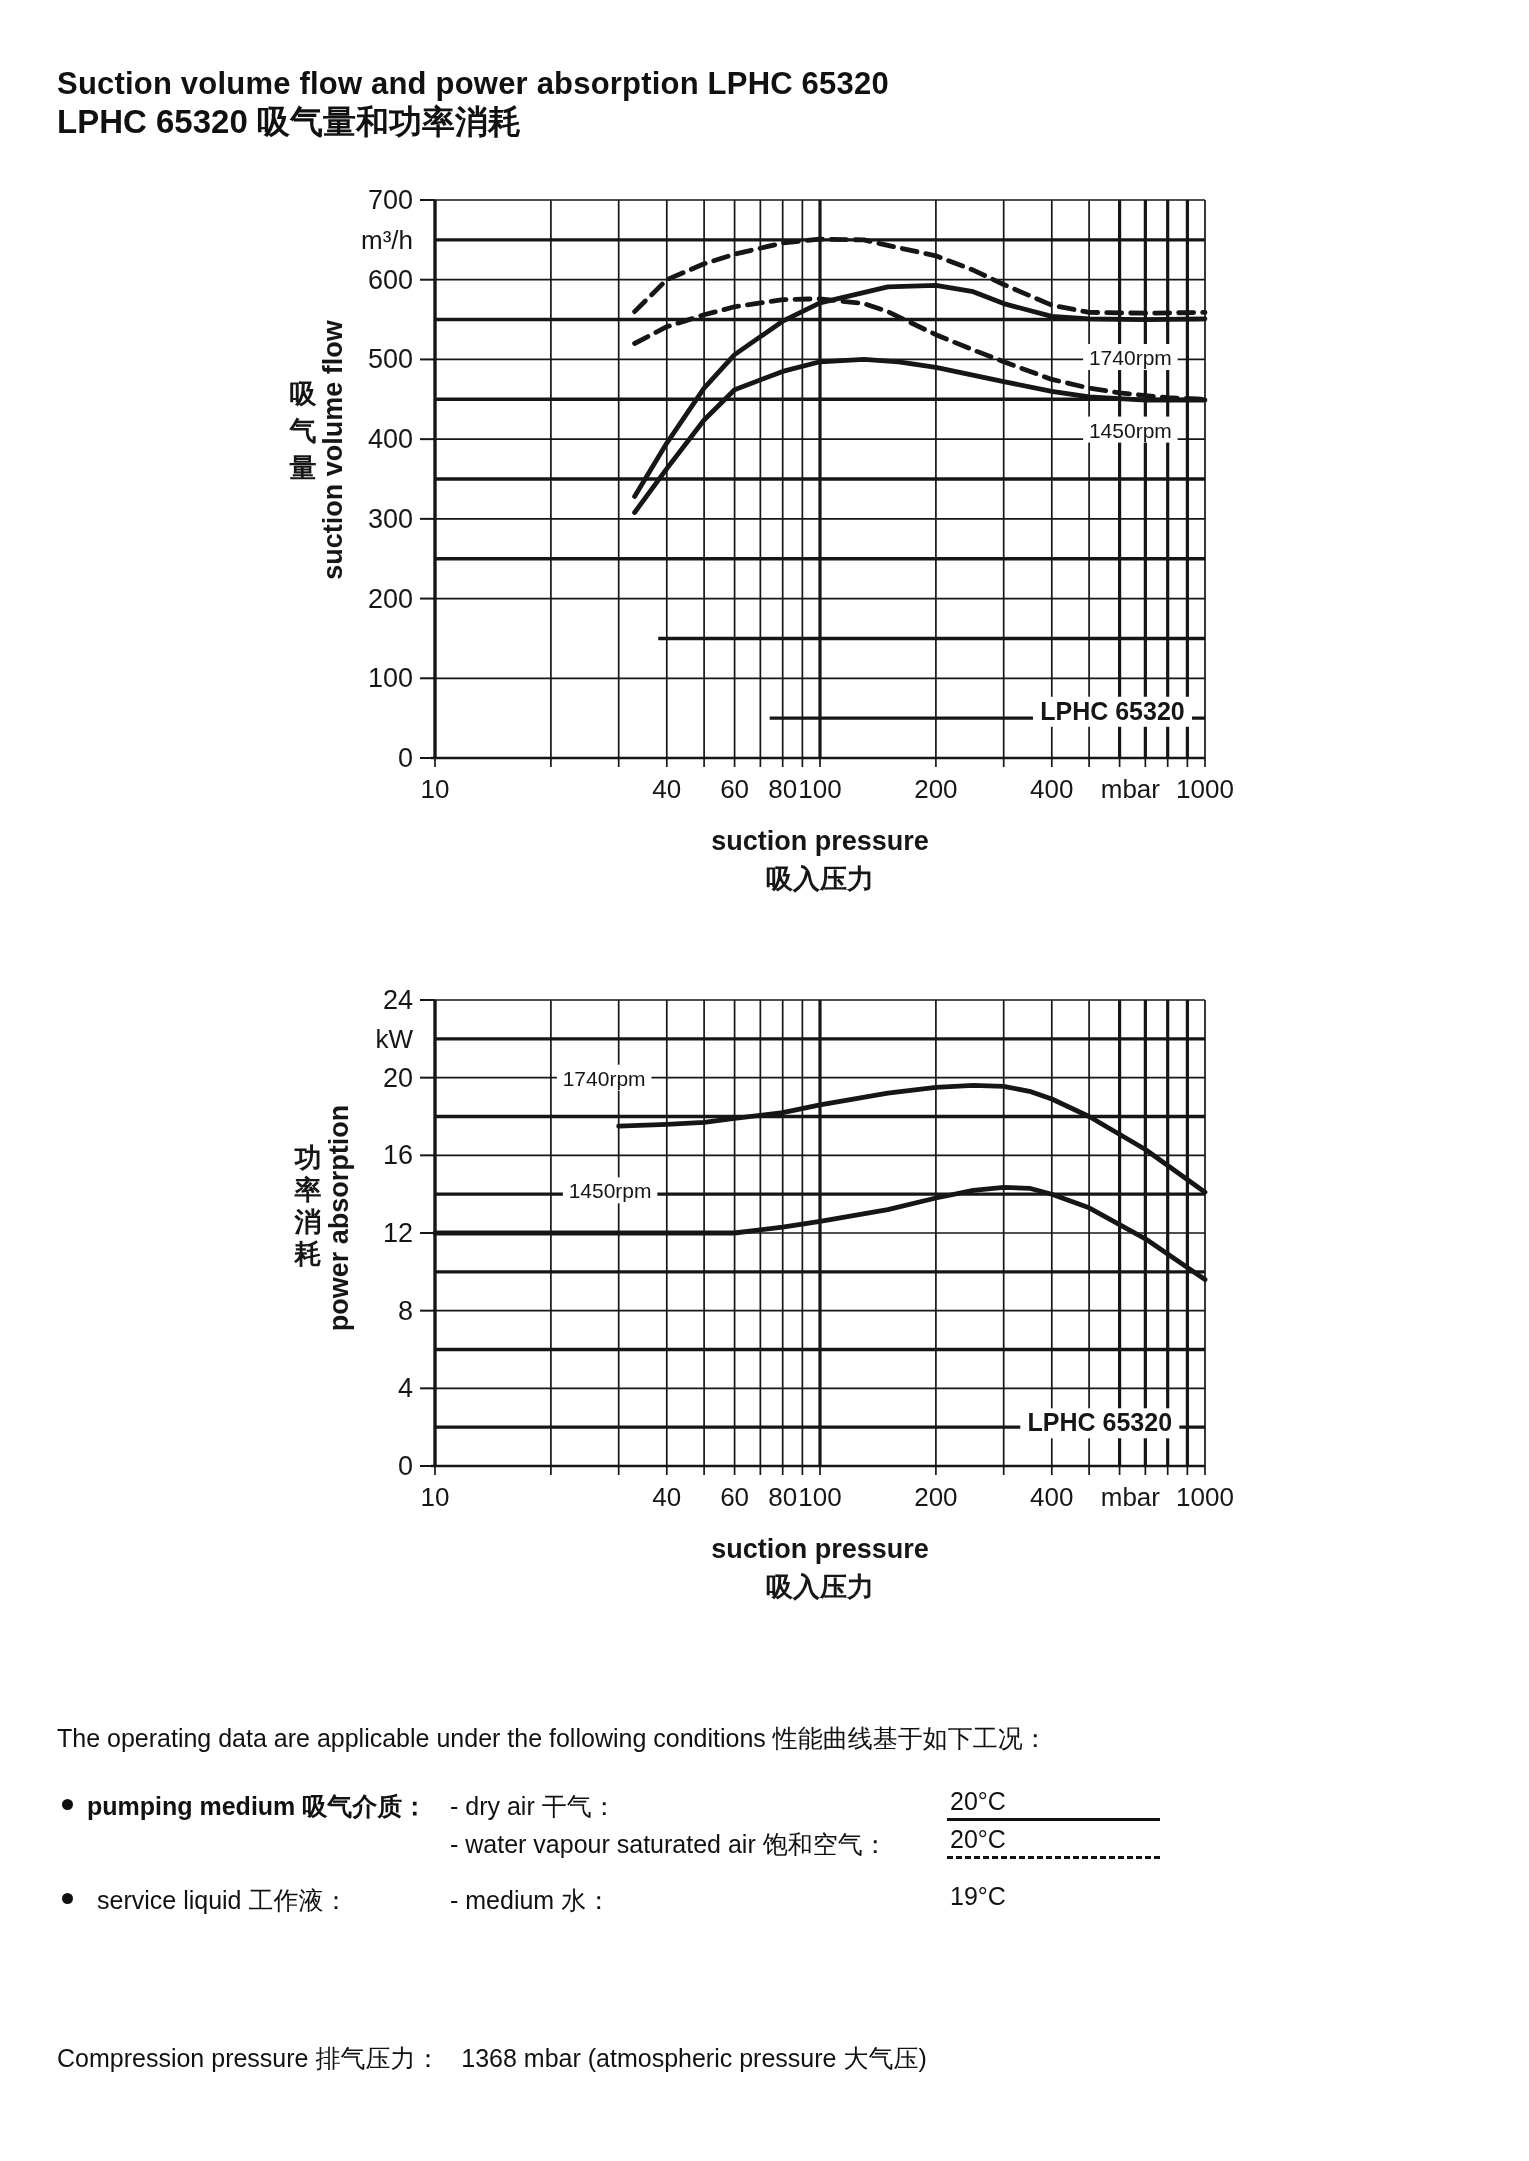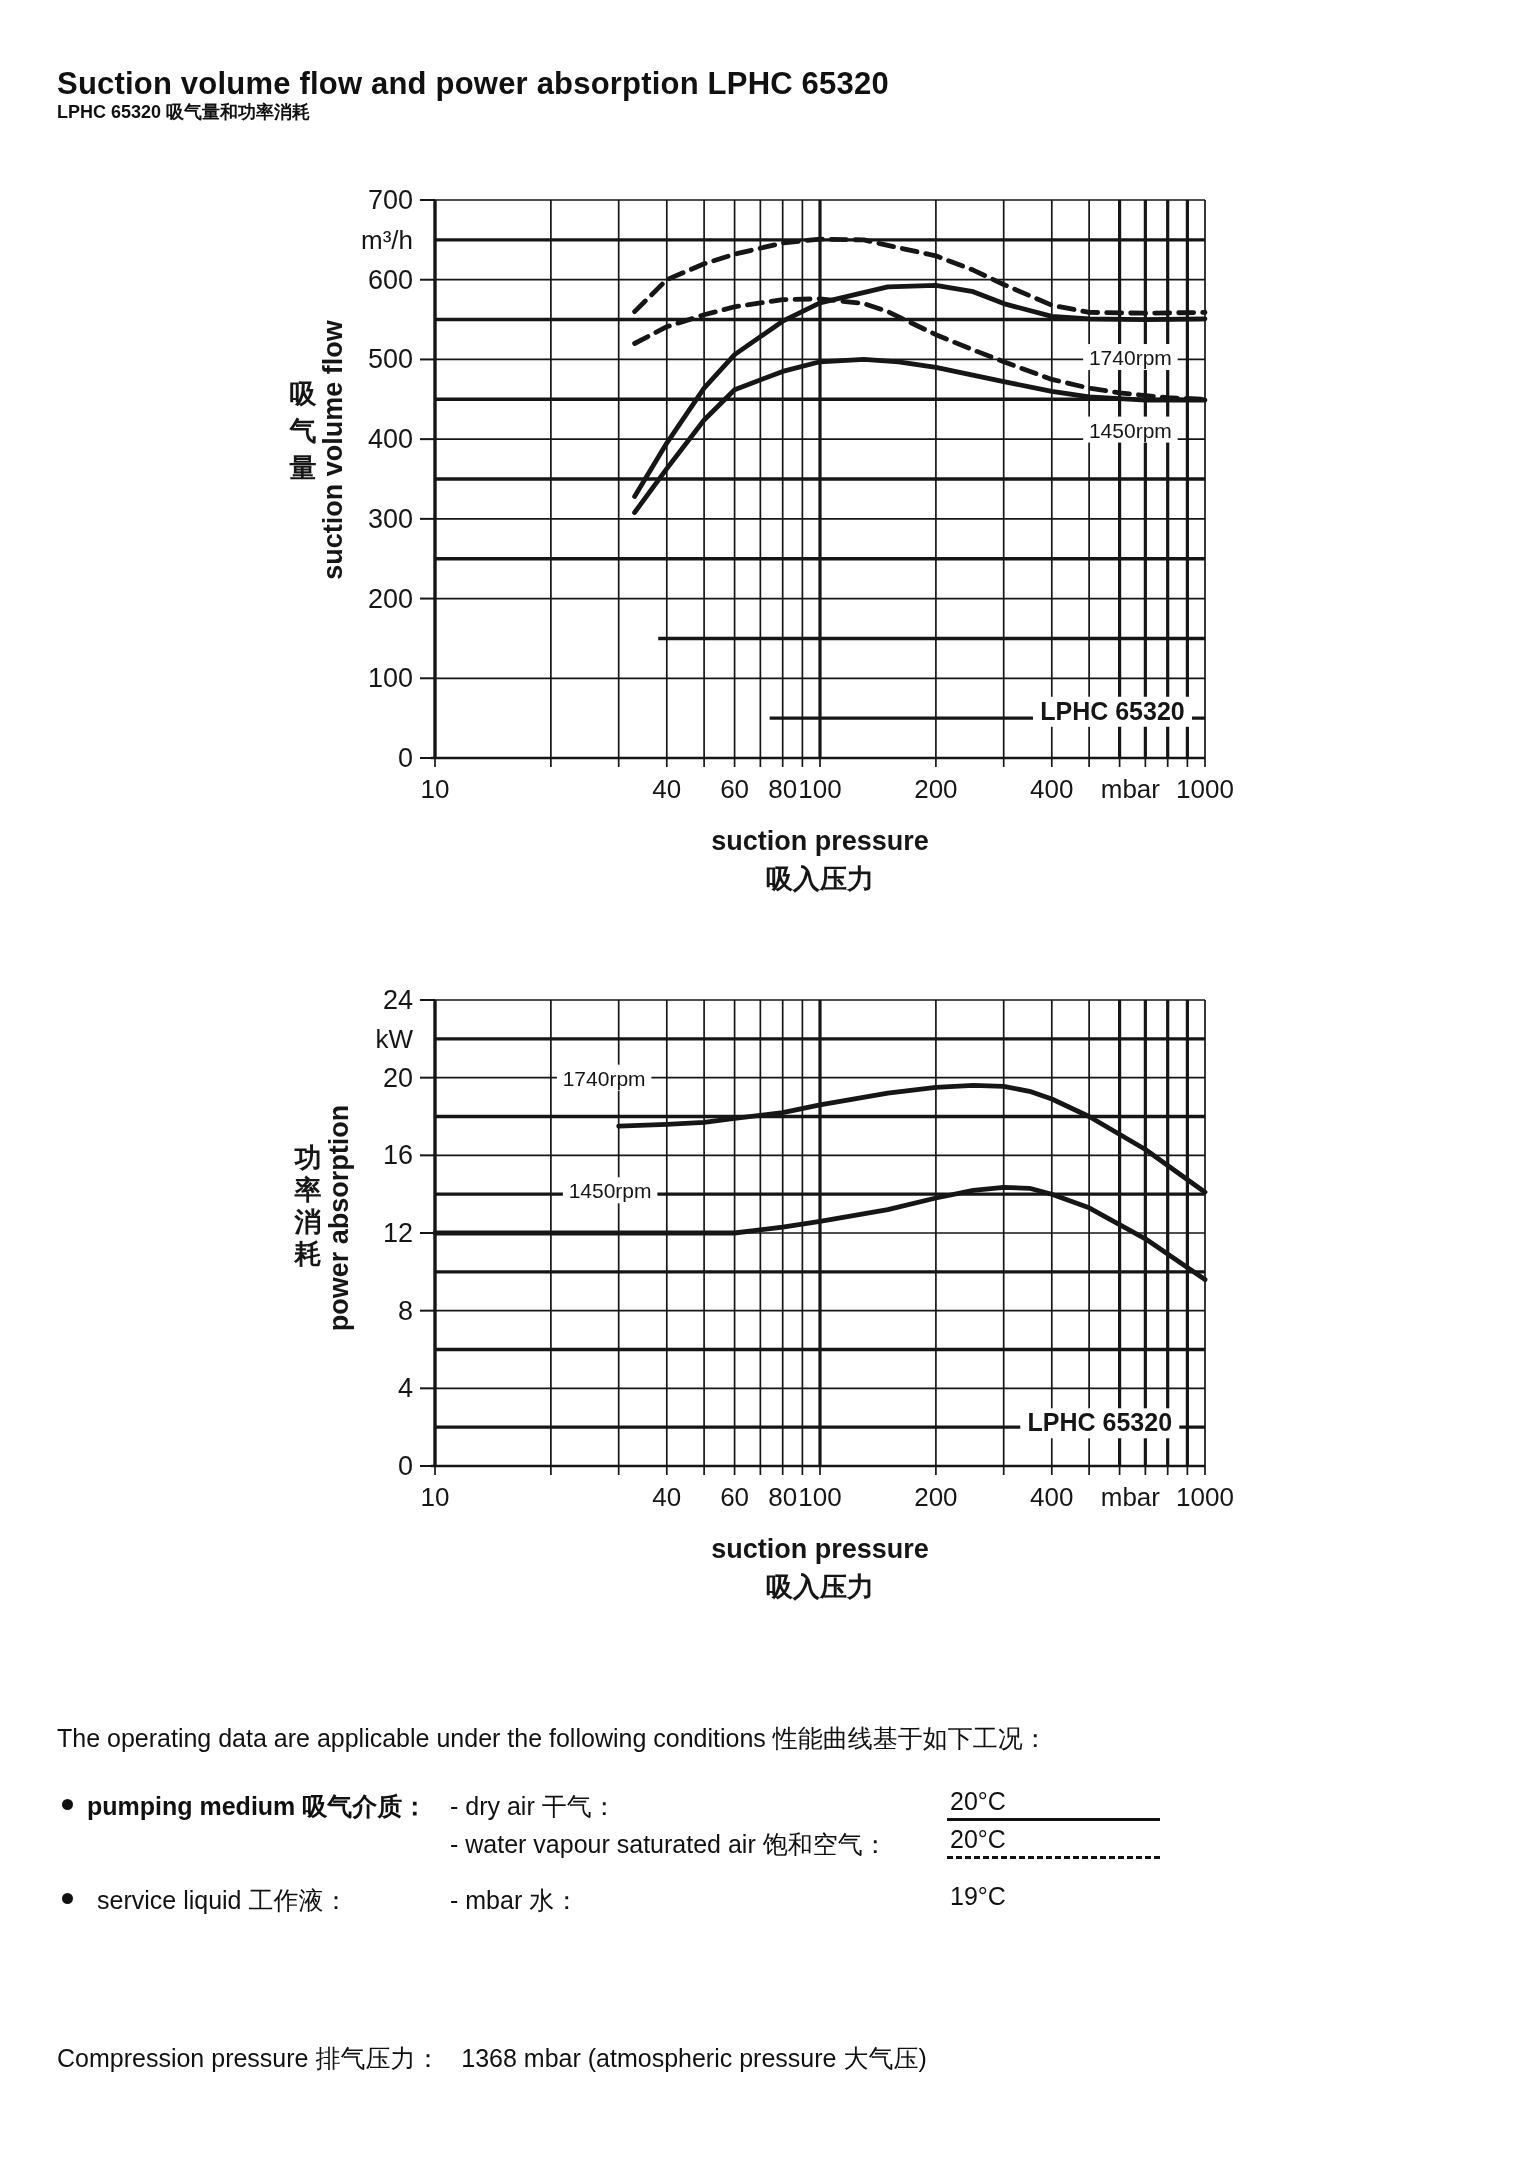--- a/index.html
+++ b/index.html
@@ -3,21 +3,21 @@
 <meta charset="utf-8">
 <style>
   html,body{margin:0;padding:0;}
   body{
     width:1529px;height:2161px;position:relative;background:#ffffff;
     font-family:"Liberation Sans","DejaVu Sans",sans-serif;color:#111;
     overflow:hidden;
   }
   .abs{position:absolute;}
   .title1{left:57px;top:66px;font-size:31px;font-weight:bold;letter-spacing:0.2px;}
-  .title2{left:57px;top:100px;font-size:18px;font-weight:bold;}
+  .title2{left:57px;top:100px;font-size:33px;font-weight:bold;}
   #charts-svg{left:0;top:0;}
   .cond-head{left:57px;top:1722px;font-size:25px;text-align:right;}
   .cond-row{font-size:25px;}
   .bullet{width:11px;height:11px;border-radius:50%;background:#111;}
   .rule-solid{left:947px;top:1792px;width:213px;height:26px;border-bottom:3px solid #111;}
   .rule-dashed{left:947px;top:1830px;width:213px;height:26px;border-bottom:3px dashed #111;}
   .notes{left:57px;top:1946px;font-size:25px;line-height:45px;white-space:pre-wrap;}
 </style>
 </head>
 <body>
@@ -220,21 +220,21 @@
 <div class="abs cond-row" style="left:450px;top:1790px;">- dry air 干气：</div>
 <div class="abs cond-row" style="left:950px;top:1787px;">20°C</div>
 <div class="abs rule-solid"></div>
 
 <div class="abs cond-row" style="left:450px;top:1828px;">- water vapour saturated air 饱和空气：</div>
 <div class="abs cond-row" style="left:950px;top:1825px;">20°C</div>
 <div class="abs rule-dashed"></div>
 
 <div class="abs bullet" style="left:62px;top:1893px;"></div>
 <div class="abs cond-row" style="left:97px;top:1884px;text-align:center;">service liquid 工作液：</div>
-<div class="abs cond-row" style="left:450px;top:1884px;">- mbar 水：</div>
+<div class="abs cond-row" style="left:450px;top:1884px;">- medium 水：</div>
 <div class="abs cond-row" style="left:950px;top:1882px;">19°C</div>
 
 <div class="abs notes">
   <div>Compression pressure 排气压力：   1368 mbar (atmospheric pressure 大气压)</div>
   
   
   
 </div>
 
 </body></html>

